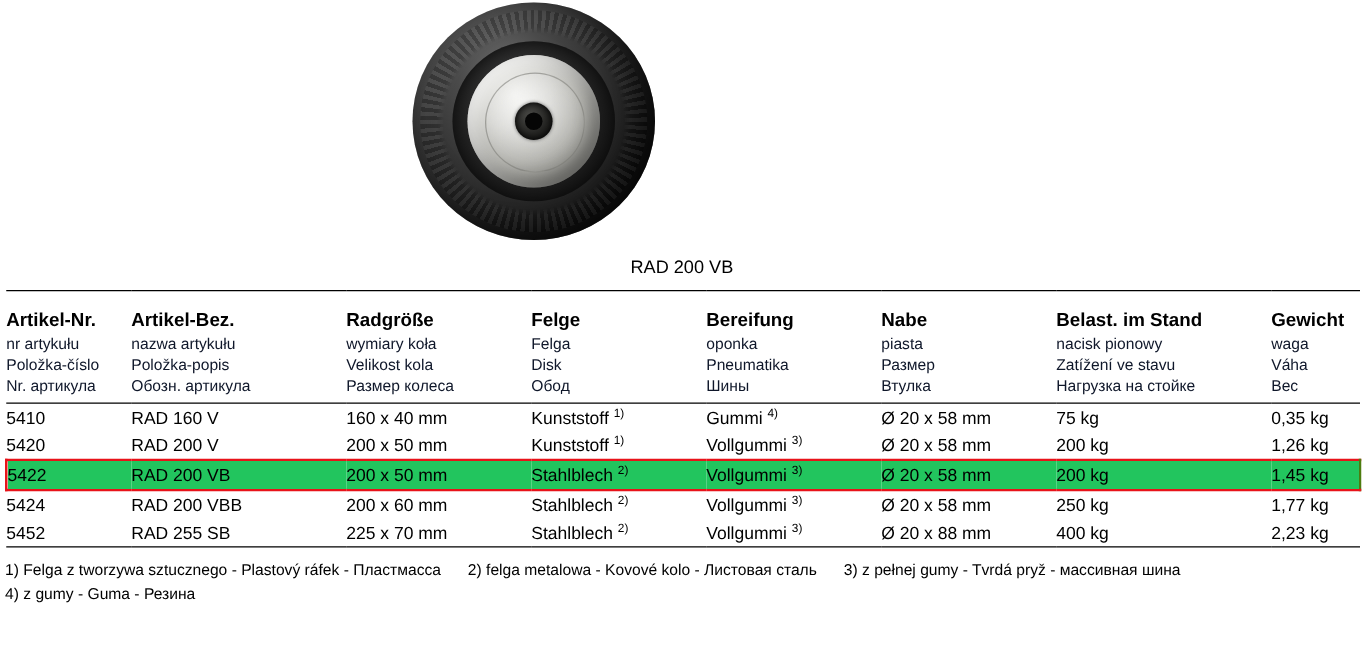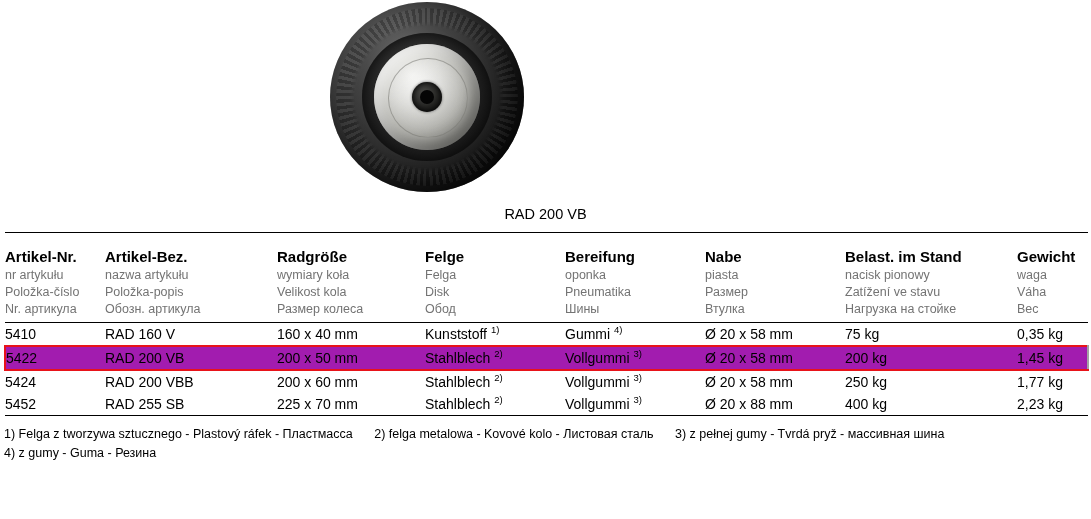--- a/index.html
+++ b/index.html
@@ -126,49 +126,49 @@
     border-bottom: 1.5px solid #000;
   }
   .hdr-main td {
     font-weight: bold;
     font-size: 15px;
     padding-top: 15px;
     padding-bottom: 2px;
   }
   .hdr-sub td {
     font-size: 12.5px;
-    color: #737373;
+    color: #0f172a;
     padding-bottom: 1px;
     line-height: 1.28;
   }
   .hdr-sub.last td {
     padding-bottom: 5px;
   }
   .data-row td {
     padding-top: 3px;
     padding-bottom: 3px;
     line-height: 1.15;
   }
   .data-row td.c-nr,
   .data-row td.c-bez {
     font-weight: normal;
   }
   .highlight-row {
     position: relative;
   }
   .highlight-row td {
-    background: #a21caf;
+    background: #22c55e;
     border-top: 2px solid #e8131a;
     border-bottom: 2px solid #e8131a;
   }
   .highlight-row td:first-child {
     border-left: 2px solid #e8131a;
   }
   .highlight-row td:last-child {
-    border-right: 2px solid #a3a3a3;
+    border-right: 2px solid #4d7c0f;
   }
   sup {
     font-size: 9.5px;
     vertical-align: super;
     line-height: 0;
   }
 
   
   col.c1 { width: 100px; }
   col.c2 { width: 172px; }
@@ -266,20 +266,30 @@
       <td class="c-nr">5410</td>
       <td class="c-bez">RAD 160 V</td>
       <td>160 x 40 mm</td>
       <td><span>Kunststoff</span> <sup>1)</sup></td>
       <td><span>Gummi</span> <sup>4)</sup></td>
       <td>Ø 20 x 58 mm</td>
       <td>75 kg</td>
       <td>0,35 kg</td>
     </tr>
 
+    <tr class="data-row">
+      <td class="c-nr">5420</td>
+      <td class="c-bez">RAD 200 V</td>
+      <td>200 x 50 mm</td>
+      <td><span>Kunststoff</span> <sup>1)</sup></td>
+      <td><span>Vollgummi</span> <sup>3)</sup></td>
+      <td>Ø 20 x 58 mm</td>
+      <td>200 kg</td>
+      <td>1,26 kg</td>
+    </tr>
 
     <tr class="data-row highlight-row">
       <td class="c-nr">5422</td>
       <td class="c-bez">RAD 200 VB</td>
       <td>200 x 50 mm</td>
       <td><span>Stahlblech</span> <sup>2)</sup></td>
       <td><span>Vollgummi</span> <sup>3)</sup></td>
       <td>Ø 20 x 58 mm</td>
       <td>200 kg</td>
       <td>1,45 kg</td>

